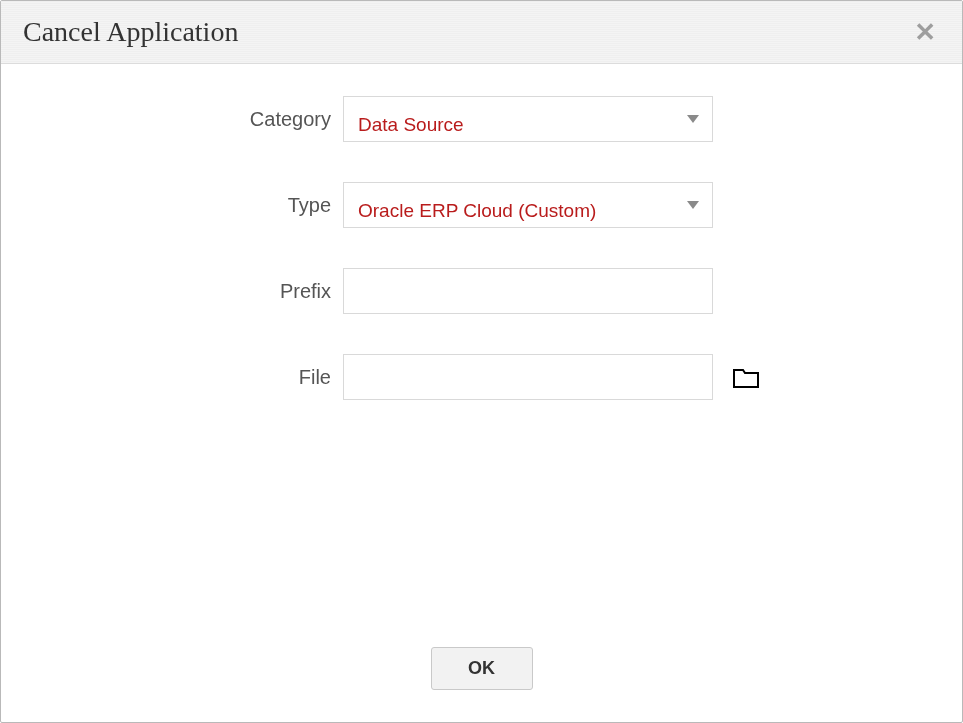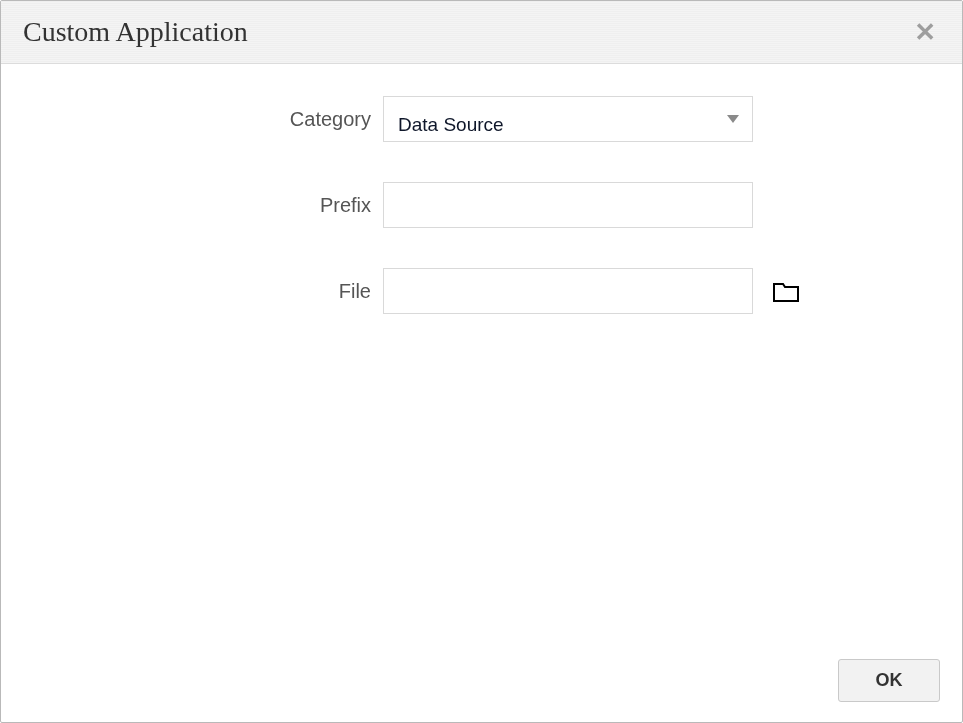--- a/index.html
+++ b/index.html
@@ -46,21 +46,20 @@
       color: #9e9e9e;
       cursor: pointer;
       line-height: 1;
       padding: 4px 6px;
     }
     
     .dialog-body {
       flex: 1 1 auto;
       padding: 32px 30px 10px 30px;
       overflow: auto;
-      margin-left: 40px;
     }
     .form-row {
       display: flex;
       align-items: center;
       margin-bottom: 40px;
     }
     .form-label {
       width: 300px;
       text-align: right;
       padding-right: 12px;
@@ -76,21 +75,21 @@
       width: 370px;
     }
     .sel {
       box-sizing: border-box;
       width: 100%;
       height: 46px;
       border: 1px solid #d9d9d9;
       background: #fff;
       padding: 12px 44px 0 14px;
       font-size: 19px;
-      color: #0f172a;
+      color: #b91c1c;
       display: flex;
       align-items: center;
       cursor: pointer;
     }
     .sel-caret {
       position: absolute;
       right: 14px;
       top: 50%;
       transform: translateY(-50%);
       pointer-events: none;
@@ -112,44 +111,44 @@
     .browse-icon {
       margin-left: 20px;
       cursor: pointer;
       display: inline-flex;
       align-items: center;
       justify-content: center;
     }
     
     .dialog-footer {
       display: flex;
-      justify-content: flex-end;
+      justify-content: center;
       gap: 2px;
-      padding: 16px 22px 20px 22px;
+      padding: 16px 22px 32px 22px;
     }
     .btn {
       border: 1px solid #c9c9c9;
       background: #f2f2f2;
       color: #333;
       font-size: 18px;
       font-weight: 600;
       padding: 10px 20px;
       border-radius: 3px;
       cursor: pointer;
       min-width: 60px;
       text-align: center;
     }
   </style>
 </head>
 <body>
 
 <div class="dialog">
 
   <div class="dialog-header">
-    <div class="dialog-title">Custom Application</div>
+    <div class="dialog-title">Cancel Application</div>
     <div class="close-x">✕</div>
   </div>
 
   <div class="dialog-body">
 
     <div class="form-row">
       <div class="form-label">Category</div>
       <div class="control-stack">
         <div class="select-wrap">
           <div class="sel">
@@ -157,20 +156,35 @@
           </div>
           <span class="sel-caret">
             <svg width="12" height="8" viewBox="0 0 12 8">
                 <polygon points="0,0 12,0 6,8" fill="#8a8a8a"></polygon>
               </svg>
           </span>
         </div>
       </div>
     </div>
 
+    <div class="form-row">
+      <div class="form-label">Type</div>
+      <div class="control-stack">
+        <div class="select-wrap">
+          <div class="sel">
+            <span>Oracle ERP Cloud (Custom)</span>
+          </div>
+          <span class="sel-caret">
+            <svg width="12" height="8" viewBox="0 0 12 8">
+                <polygon points="0,0 12,0 6,8" fill="#8a8a8a"></polygon>
+              </svg>
+          </span>
+        </div>
+      </div>
+    </div>
 
     <div class="form-row">
       <div class="form-label">Prefix</div>
       <div class="control-stack">
         <input type="text" class="text-input" value="" style="">
       </div>
     </div>
 
     <div class="form-row">
       <div class="form-label">File</div>

